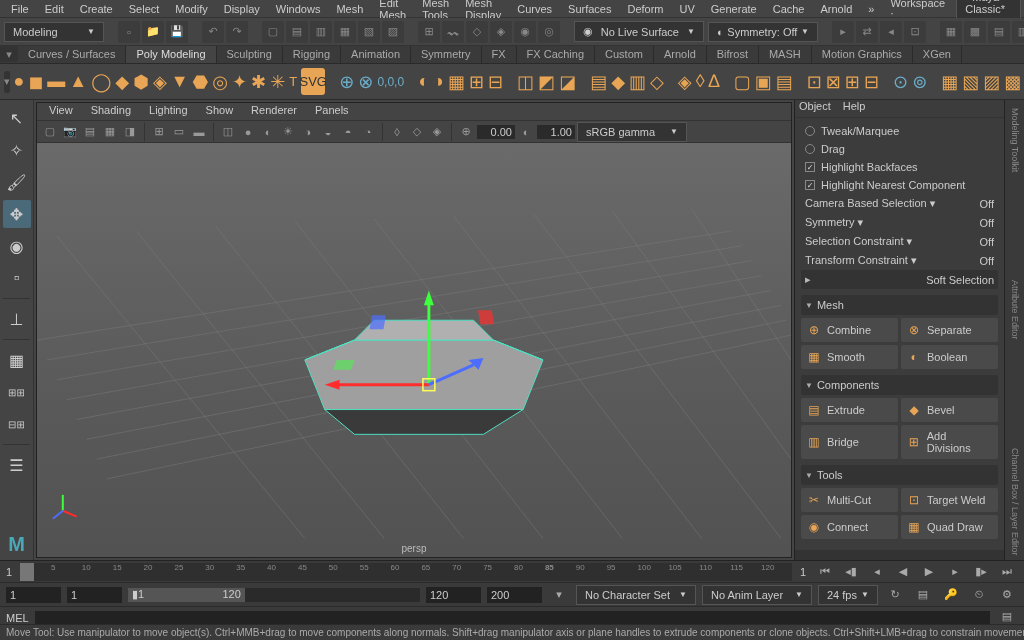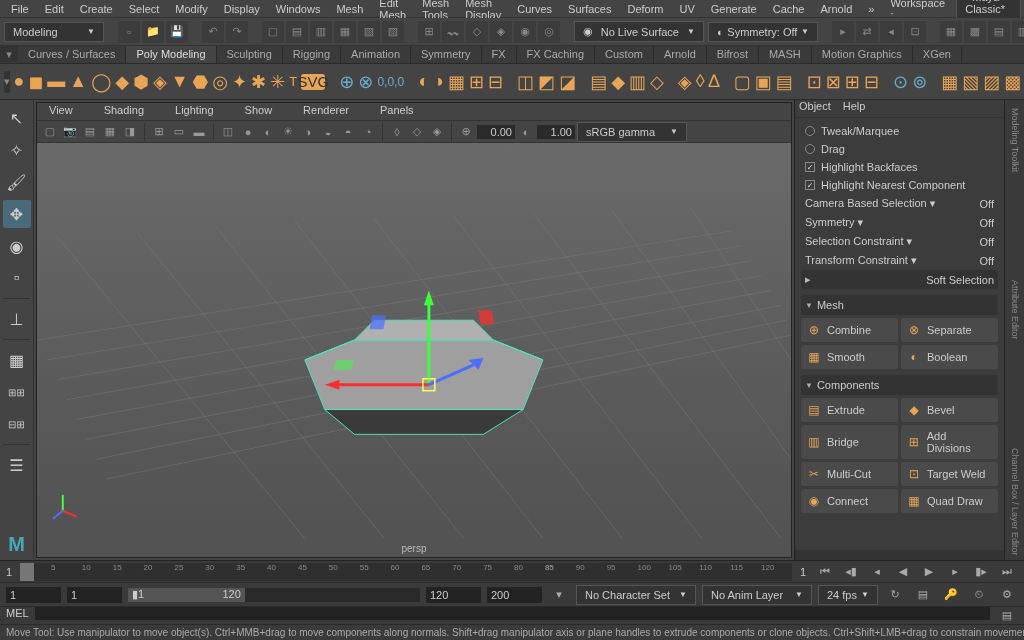--- a/index.html
+++ b/index.html
@@ -19,21 +19,21 @@
 .shelf{display:flex;align-items:center;height:36px;background:#444;border-bottom:1px solid #2a2a2a;padding:0 4px;gap:4px}
 .sb{width:30px;height:30px;display:flex;align-items:center;justify-content:center;font-size:18px;color:#e8a555}
 .sb.blue{color:#6badc9}
 .main{flex:1;display:flex;min-height:0}
 .toolbox{width:34px;background:#444;display:flex;flex-direction:column;align-items:center;padding-top:4px;gap:4px;border-right:1px solid #333}
 .tb{width:28px;height:28px;display:flex;align-items:center;justify-content:center;border-radius:2px;font-size:16px}
 .tb.active{background:#4a6a7a}
 .hr{width:80%;height:1px;background:#333;margin:2px 0}
 .logo{margin-top:auto;font-size:20px;font-weight:bold;color:#4aa7b8;margin-bottom:4px}
 .viewport-area{flex:1;display:flex;flex-direction:column;background:#5a5a5a;border:1px solid #222;margin:2px}
-.panel-menu{display:flex;background:#444;height:18px;padding:0 4px;gap:15px;border-bottom:1px solid #333}
+.panel-menu{display:flex;background:#444;height:18px;padding:0 4px;gap:2px;border-bottom:1px solid #333}
 .panel-menu span{padding:1px 8px}
 .panel-icons{display:flex;background:#444;height:22px;padding:0 4px;gap:2px;align-items:center;border-bottom:1px solid #333;overflow:hidden}
 .pi{width:18px;height:18px;display:flex;align-items:center;justify-content:center;color:#999;font-size:11px}
 .num-in{background:#2a2a2a;width:38px;padding:1px 3px;text-align:right}
 .viewport{flex:1;position:relative;background:linear-gradient(#6a6a6a,#5a5a5a 60%,#525252);overflow:hidden}
 .camlabel{position:absolute;bottom:3px;left:50%;transform:translateX(-50%);color:#bbb;font-size:10px}
 .right-panel{width:210px;background:#3c3c3c;display:flex;flex-direction:column;border-left:1px solid #222}
 .rp-menu{display:flex;height:18px;padding:0 4px;gap:12px;border-bottom:1px solid #333}
 .rp-body{flex:1;overflow:auto;padding:4px 6px}
 .rp-row{display:flex;align-items:center;justify-content:space-between;padding:3px 4px;color:#bbb}
@@ -49,21 +49,21 @@
 .side-tab{writing-mode:vertical-rl;text-orientation:mixed;color:#888;font-size:9px;padding:4px 2px}
 .timeline{height:22px;background:#3a3a3a;display:flex;align-items:center;border-top:1px solid #222;padding:0 6px;gap:8px}
 .ruler{flex:1;height:18px;background:#2f2f2f;position:relative;display:flex;align-items:flex-start}
 .tick{position:absolute;top:0;font-size:8px;color:#888}
 .playhead{position:absolute;left:0;top:0;bottom:0;width:14px;background:#777}
 .play-ctrl{display:flex;gap:4px}
 .pc{width:22px;height:16px;display:flex;align-items:center;justify-content:center;color:#aaa}
 .rangebar{height:24px;background:#3a3a3a;display:flex;align-items:center;padding:0 6px;gap:6px;border-top:1px solid #2a2a2a}
 .rin{background:#222;min-width:55px;padding:2px 4px}
 .rslider{flex:1;height:14px;background:#2a2a2a}
-.cmd{height:18px;background:#3a3a3a;display:flex;align-items:flex-start;padding:0 6px;gap:6px;border-top:1px solid #2a2a2a}
+.cmd{height:18px;background:#3a3a3a;display:flex;align-items:flex-end;padding:0 6px;gap:6px;border-top:1px solid #2a2a2a}
 .cmdin{flex:1;height:13px;background:#222}
 .status{height:16px;background:#3a3a3a;padding:0 6px;display:flex;align-items:center;color:#aaa;font-size:10px;border-top:1px solid #2a2a2a;white-space:nowrap;overflow:hidden}
 .grid-line{stroke:#7a7a7a;stroke-width:0.5}
 .obj-face{fill:#9f9f9f;stroke:#4de0c0;stroke-width:1}
 .obj-top{fill:#b0b0b0;stroke:#4de0c0;stroke-width:1}
 .obj-dark{fill:#3a3a3a;stroke:#4de0c0;stroke-width:1}
 </style>
 </head>
 <body>
 
@@ -188,21 +188,21 @@
   <div class="sb">◆</div>
   <div class="sb">⬢</div>
   <div class="sb">◈</div>
   <div class="sb">▼</div>
   <div class="sb">⬣</div>
   <div class="sb">◎</div>
   <div class="sb">✦</div>
   <div class="sb">✱</div>
   <div class="sb">✳</div>
   <div class="sb" style="font-size:13px">T</div>
-  <div class="sb" style="font-size:15px;background:#e8a555;color:#333;width:24px;height:16px;border-radius:3px">SVG</div>
+  <div class="sb" style="font-size:13px;background:#e8a555;color:#333;width:24px;height:27px;border-radius:3px">SVG</div>
   <div class="sep"></div>
   <div class="sb blue">⊕</div>
   <div class="sb blue">⊗</div>
   <div class="sb blue" style="font-size:12px">0,0,0</div>
   <div class="sep"></div>
   <div class="sb">◐</div>
   <div class="sb">◑</div>
   <div class="sb">▦</div>
   <div class="sb">⊞</div>
   <div class="sb">⊟</div>
@@ -438,20 +438,23 @@
         <div class="tool-btn">
             <span class="ic">▥</span>
             <span>Bridge</span>
           </div>
         <div class="tool-btn">
             <span class="ic">⊞</span>
             <span>Add Divisions</span>
           </div>
       </div>
 
+      <div class="section">
+          <span>Tools</span>
+        </div>
       <div class="btn-grid">
         <div class="tool-btn">
             <span class="ic">✂</span>
             <span>Multi-Cut</span>
           </div>
         <div class="tool-btn">
             <span class="ic">⊡</span>
             <span>Target Weld</span>
           </div>
         <div class="tool-btn">

